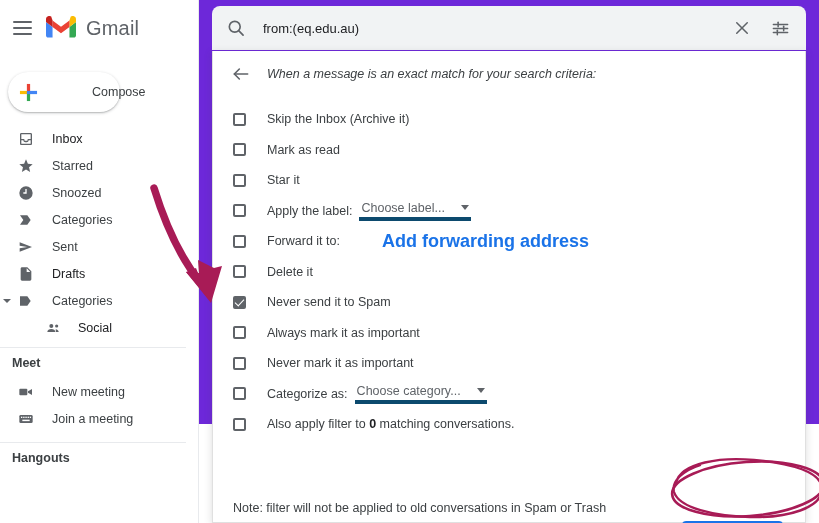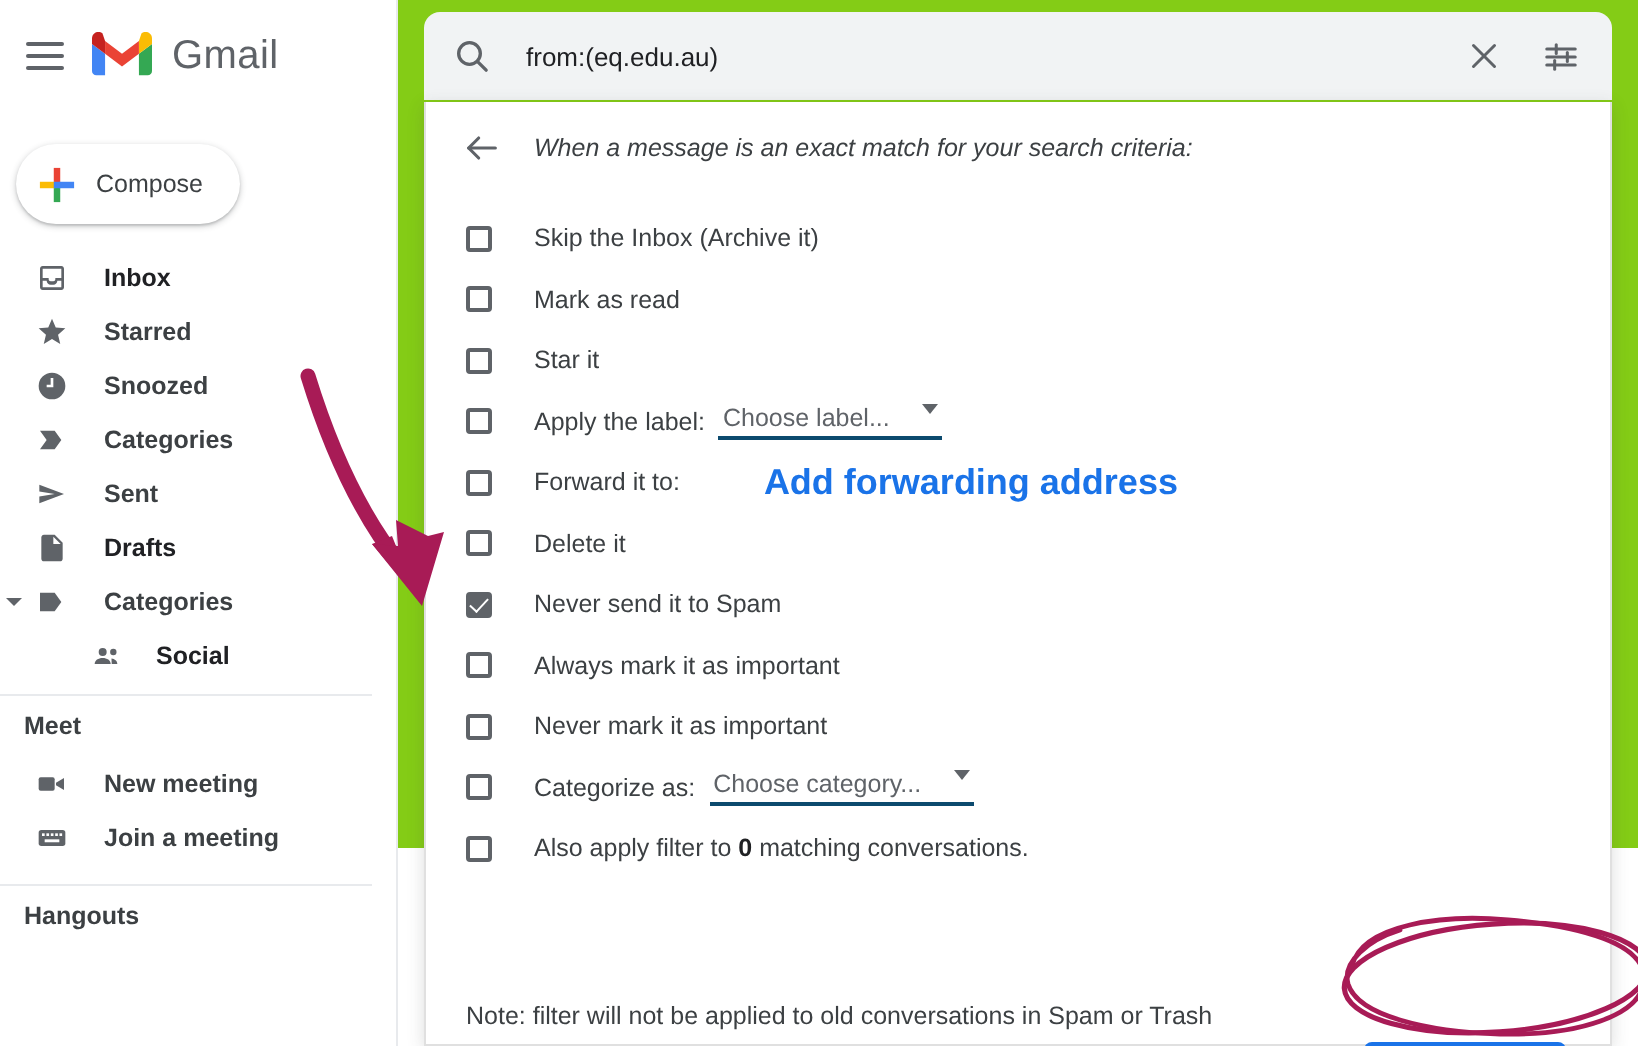--- a/index.html
+++ b/index.html
@@ -6,21 +6,21 @@
   html, body {
     margin: 0; padding: 0;
     width: 819px; height: 523px;
     background: #ffffff;
     font-family: "Liberation Sans", "DejaVu Sans", sans-serif;
     overflow: hidden;
   }
   #root {
     position: relative;
     width: 819px; height: 424px;
-    background: #84cc16;
+    background: #6d28d9;
   }
 
   
   #sidebar {
     position: absolute;
     left: 0; top: 0;
     width: 199px; height: 523px;
     background: #ffffff;
     border-right: 1px solid #e8eaed;
   }
@@ -43,42 +43,43 @@
   }
 
   .compose-btn {
     position: absolute; left: 8px; top: 72px;
     width: 112px; height: 40px;
     border-radius: 20px;
     background: #ffffff;
     box-shadow: 0 1px 3px rgba(60,64,67,.30), 0 1px 1px rgba(60,64,67,.15);
     display: flex; align-items: center;
     cursor: pointer;
+    gap: 44px;
   }
   .plus-icon { margin-left: 11px; width: 19px; height: 19px; position: relative; }
   .compose-label { margin-left: 10px; font-size: 12.5px; color: #3c4043; }
 
   .nav-list { position: absolute; left: 0; top: 125px; width: 199px; }
   .nav-item {
     position: relative;
     height: 27px;
     display: flex; align-items: center;
     padding-left: 17px;
     cursor: pointer;
     font-size: 12.5px;
     color: #3c4043;
   }
   .nav-item .nav-ico {
     width: 17px; height: 17px;
     display: flex; align-items: center; justify-content: center;
     flex: 0 0 17px;
     color: #5f6368;
   }
-  .nav-item .nav-label { margin-left: 18px; color: #3c4043; white-space: nowrap; font-weight: bold; }
-  .nav-item.bold .nav-label { font-weight: bold; color: #202124; }
+  .nav-item .nav-label { margin-left: 18px; color: #3c4043; white-space: nowrap; }
+  .nav-item.bold .nav-label { font-weight: normal; color: #202124; }
   .nav-item .caret {
     position: absolute; left: 3px; top: 50%; margin-top: -2px;
     width: 0; height: 0;
     border-left: 4px solid transparent; border-right: 4px solid transparent;
     border-top: 4px solid #5f6368;
   }
   .nav-item.indent { padding-left: 45px; }
   .nav-item.indent .nav-label { margin-left: 16px; }
 
   .sb-divider { margin: 6px 0 0 0; height: 1px; background: #e8eaed; width: 186px; }
@@ -160,22 +161,22 @@
   }
   .row-label {
     margin-left: 21px;
     font-size: 12.5px; color: #3c4043;
     white-space: nowrap;
   }
   .row-label b { font-weight: bold; color: #202124; }
 
   .dd {
     margin-left: 7px;
-    display: inline-flex; align-items: flex-start;
-    border-bottom: 2px solid #0c4a6e;
+    display: inline-flex; align-items: center;
+    border-bottom: 4px solid #0c4a6e;
     padding: 0 2px 2px 2px;
     cursor: pointer;
     min-width: 96px;
   }
   .dd .dd-text { font-size: 12.5px; color: #5f6368; white-space: nowrap; }
   .dd .dd-caret {
     margin-left: 16px;
     width: 0; height: 0;
     border-left: 4px solid transparent;
     border-right: 4px solid transparent;

